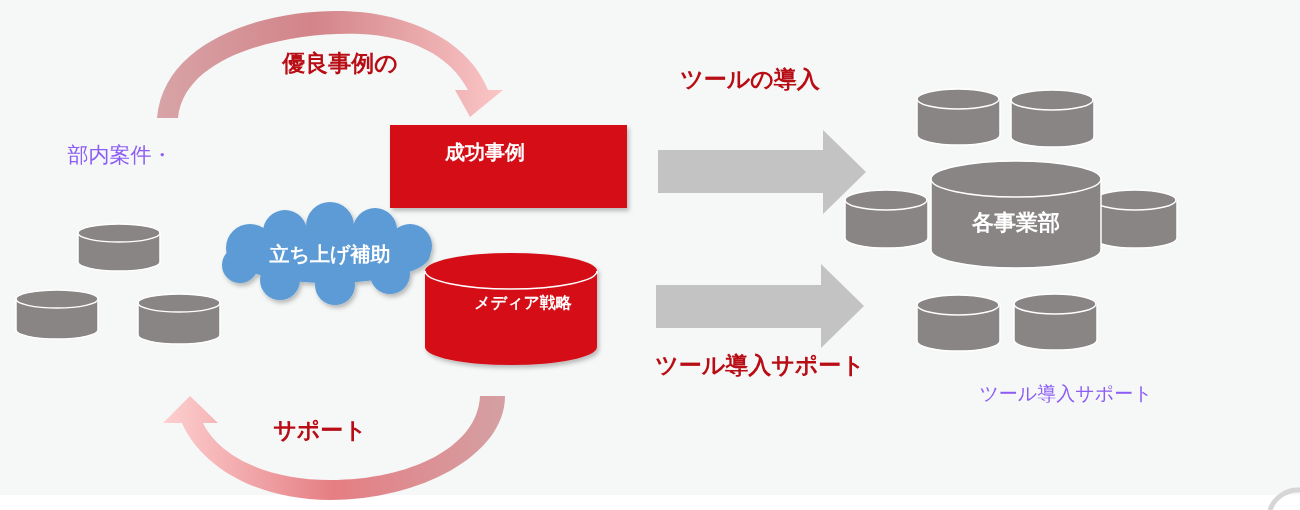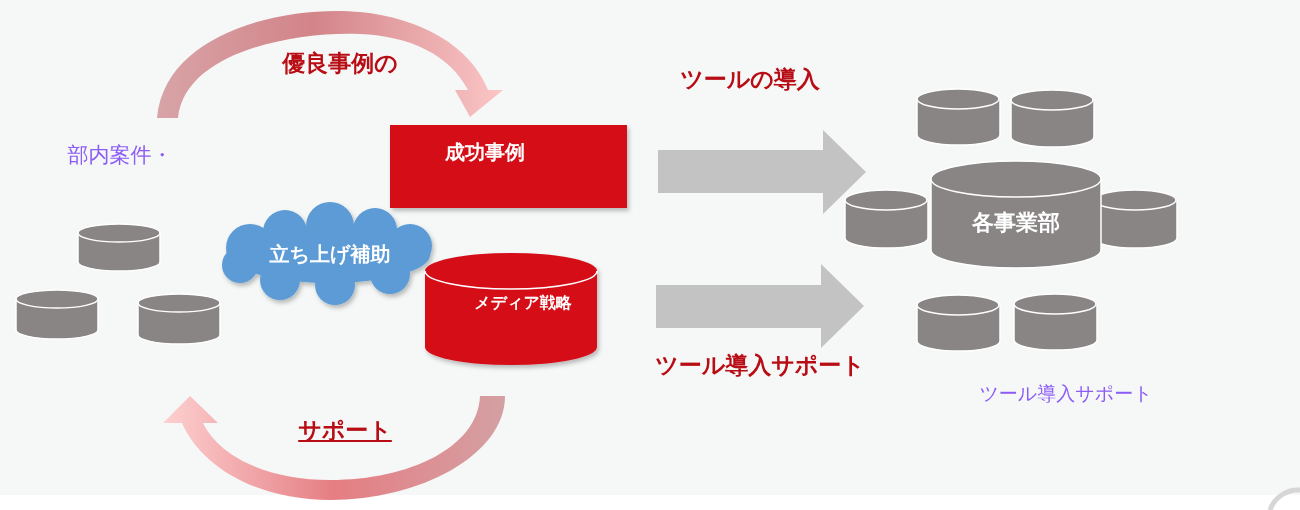--- a/index.html
+++ b/index.html
@@ -130,21 +130,21 @@
 <div class="abs white-text" style="left:390px; top:138px; width:190px; font-size:20px; line-height:28px;">
   <span class="line">成功事例</span>
 </div>
 
 <div class="abs white-text" style="left:235px; top:240px; width:190px; font-size:20px; line-height:28px;">立ち上げ補助</div>
 
 <div class="abs white-text" style="left:425px; top:288px; width:196px; font-size:16px; line-height:29px;">
   <span class="line">メディア戦略</span>
 </div>
 
-<div class="abs red-text" style="left:255px; top:415px; width:180px;text-decoration:underline;">サポート</div>
+<div class="abs red-text" style="left:230px; top:415px; width:180px;">サポート</div>
 
 <div class="abs red-text" style="left:650px; top:64px; width:200px;">
   <span class="line">ツールの導入</span>
 </div>
 
 <div class="abs red-text" style="left:630px; top:350px; width:260px;">
   <span class="line">ツール導入サポート</span>
 </div>
 
 <div class="abs white-text" style="left:931px; top:208px; width:170px; font-size:22px; line-height:30px;">各事業部</div>

